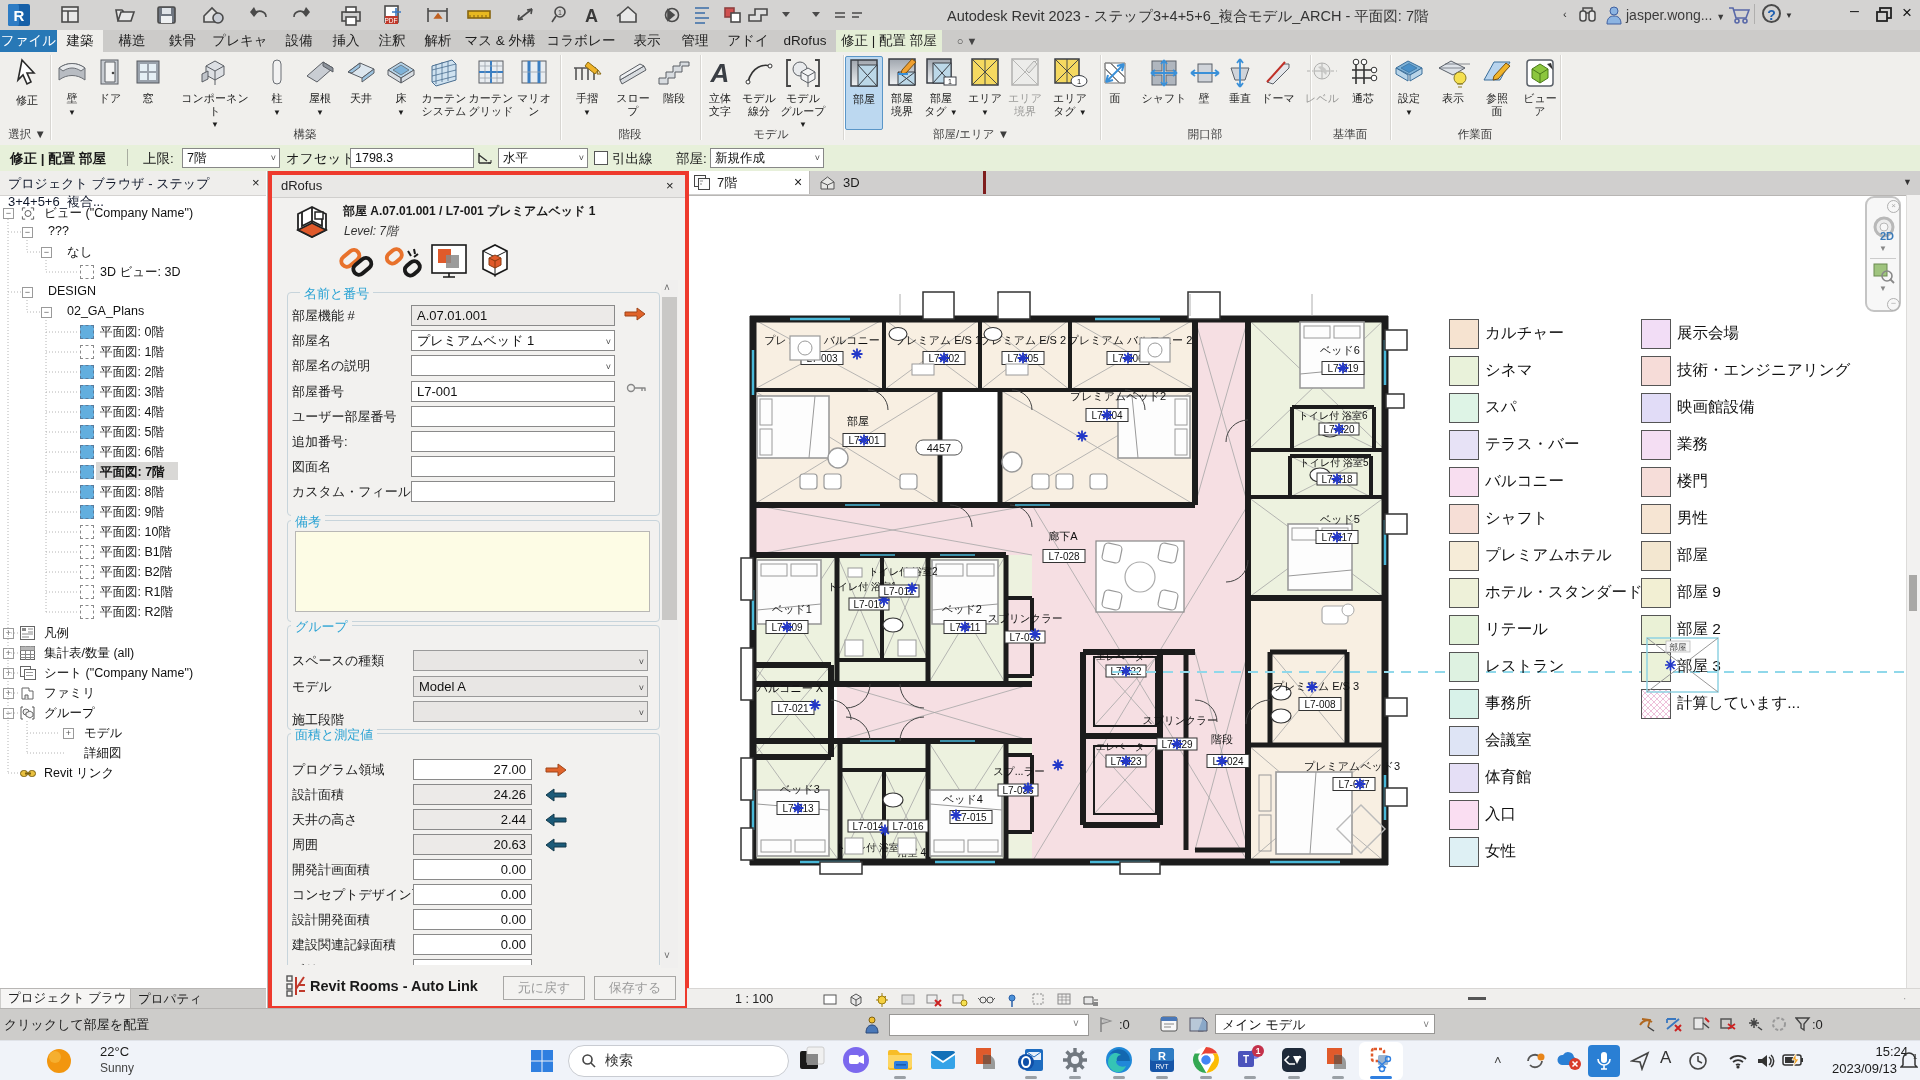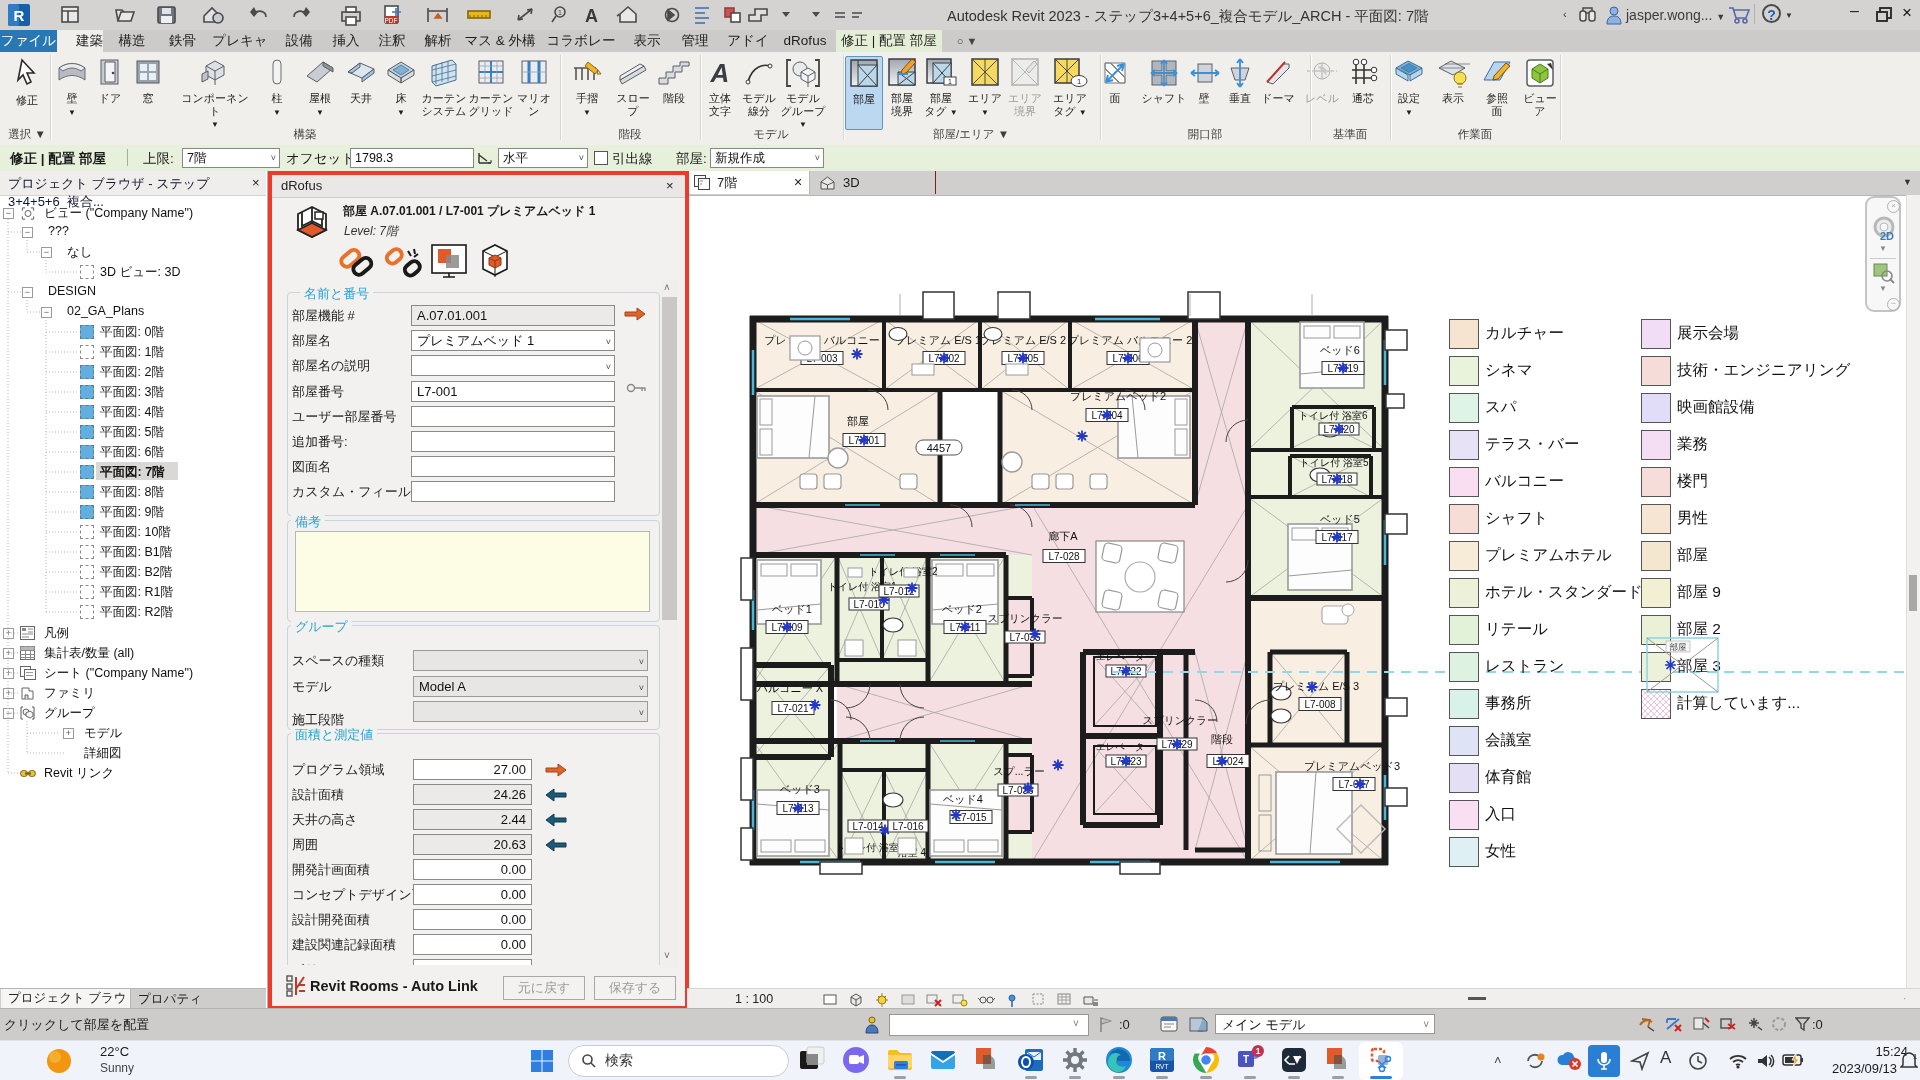--- a/index.html
+++ b/index.html
@@ -4,21 +4,21 @@
 html,body{margin:0;padding:0;width:1920px;height:1080px;overflow:hidden;font-family:"Liberation Sans",sans-serif;-webkit-font-smoothing:antialiased;}
 .abs{position:absolute;}
 #stage{position:relative;width:1920px;height:1080px;background:#fff;}
 
 #titlebar{left:0;top:0;width:1920px;height:30px;background:#d4d3d2;}
 #title-text{left:903px;top:7px;font-size:14.5px;color:#333;margin-left:44px;}
 
 #tabrow{left:0;top:30px;width:1920px;height:22px;background:#cccbc9;}
 .rtab{position:absolute;top:0;height:22px;line-height:22px;font-size:13.5px;color:#1d1d1d;text-align:center;}
 #tab-file{background:#2878b6;color:#fff;}
-#tab-arch{background:#f0efec;text-align:right;}
+#tab-arch{background:#f0efec;}
 #tab-ctx{background:#e4eed6;}
 
 #ribbon{left:0;top:52px;width:1920px;height:93px;background:#f0efec;border-bottom:1px solid #c2c0bc;}
 .rgroup-label{position:absolute;top:75px;height:16px;font-size:11.5px;color:#3c3c3c;text-align:center;}
 .rsep{position:absolute;top:3px;width:1px;height:85px;background:#d8d6d2;border-right:1px solid #fdfdfc;}
 .rbtn{position:absolute;top:4px;text-align:center;font-size:11px;color:#1d1d1d;line-height:12.5px;}
 .rbtn .ric{display:block;margin:0 auto 2px auto;}
 .gray{color:#9a9a98;}
 
 #optbar{left:0;top:145px;width:1920px;height:26px;background:#e7f0da;border-bottom:1px solid #c3c8b8;}
@@ -512,21 +512,21 @@
 <div class="abs" id="vtabs">
         <div class="vtab" style="left:0;width:122px;background:#fff;border-right:1px solid #b8b6b4;">
           <svg style="position:absolute;left:7px;top:4px" width="16" height="15">
             <rect x="0.5" y="0.5" width="11" height="11" fill="#fbfbfb" stroke="#444"></rect>
             <rect x="4.5" y="3.5" width="11" height="11" fill="#fbfbfb" stroke="#444"></rect>
             <path d="M6 6h3M6 9h2" stroke="#888"></path>
           </svg>
           <span style="position:absolute;left:30px;">7階</span>
           <span style="position:absolute;left:107px;font-size:14px;">×</span>
         </div>
-        <div class="vtab" style="left:123px;width:125px;border-right:1px solid #7f1d1d;">
+        <div class="vtab" style="left:123px;width:125px;border-right:3px solid #7f1d1d;padding-left:48px;">
           <svg style="position:absolute;left:9px;top:4px" width="17" height="16" viewBox="0 0 17 16">
             <path d="M2 7l6.5-5L15 7v7H2z" fill="#e8e8e6" stroke="#555"></path>
             <path d="M2 7l6.5 3L15 7M8.5 10v4" fill="none" stroke="#555"></path>
           </svg>
           <span style="position:absolute;left:33px;">3D</span>
         </div>
         <div class="abs" style="left:1216px;top:6px;font-size:9px;color:#333;">▼</div>
       </div>
 <svg class="abs" style="left:0;top:24px" width="1233" height="793" viewBox="687 195 1233 793">
 <rect x="753" y="319" width="442" height="186" fill="#f8efe2"></rect>

